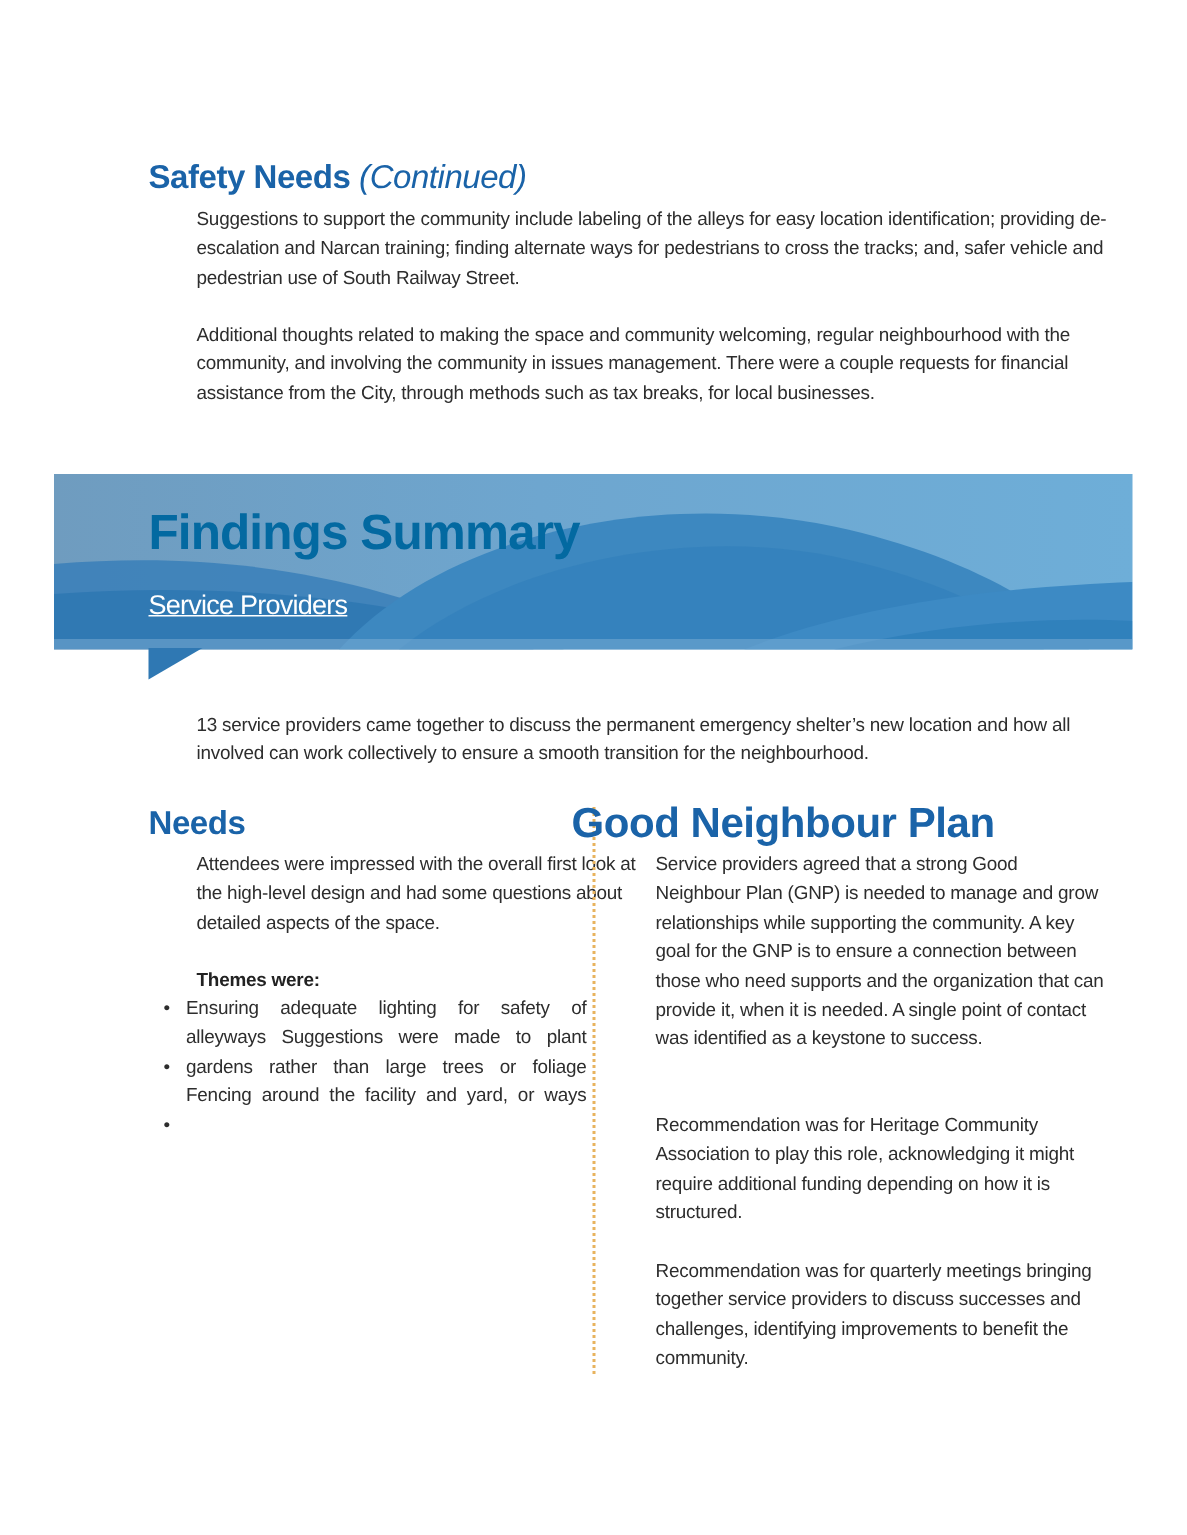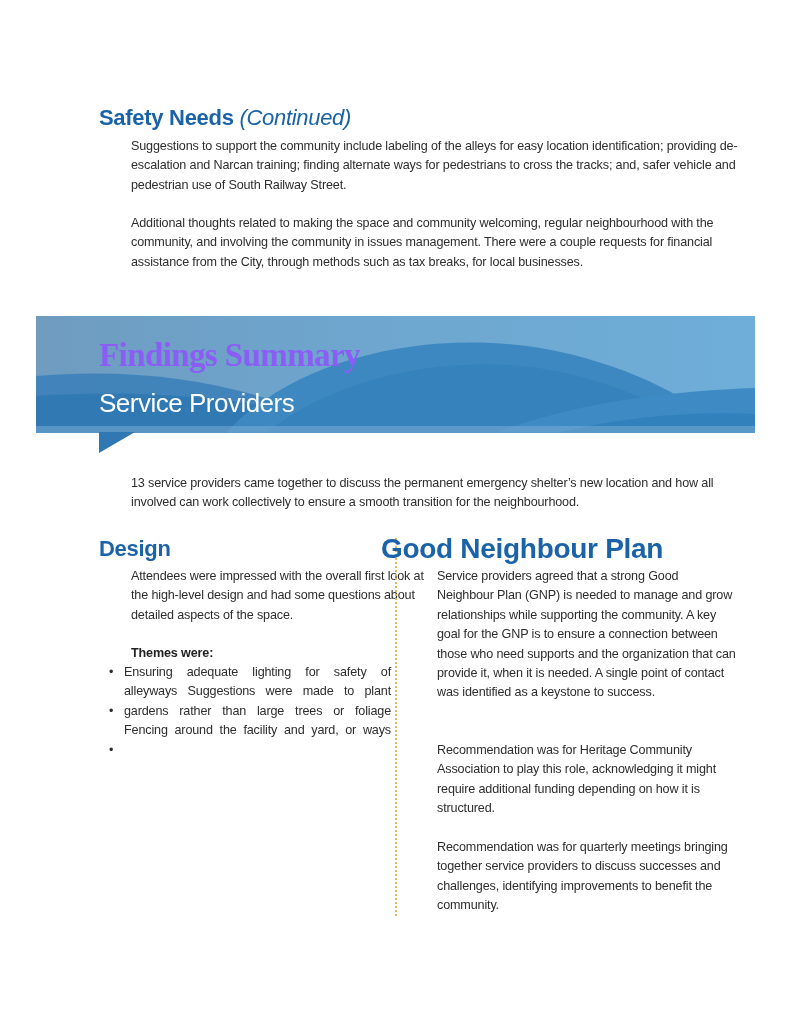--- a/index.html
+++ b/index.html
@@ -19,22 +19,22 @@
     #safety-title .cont { font-weight: normal; font-style: italic; }
     #safety-p1 { left: 99px; top: 137px; width: 610px; }
     #safety-p2 { left: 99px; top: 214px; width: 610px; }
 
     #banner { left: 36px; top: 316px; width: 719px; height: 117px; overflow: hidden;
       background: linear-gradient(90deg, #6f9cbf 0%, #6ea6cf 45%, #6eaed8 100%); }
     #banner svg { position: absolute; left: 0; top: 0; }
     #banner-tail { left: 99px; top: 432px; width: 0; height: 0;
       border-left: 0 solid transparent; border-right: 36px solid transparent;
       border-top: 21px solid #2f78b3; }
-    #banner-title { left: 99px; top: 335px; font-size: 33px; line-height: 40px; font-weight: bold; color: #8b5cf6; letter-spacing: -0.6px; font-family: Liberation Serif, serif; }
-    #banner-subtitle { left: 99px; top: 386px; font-size: 26px; line-height: 34px; color: #ffffff; letter-spacing: -0.5px; }
+    #banner-title { left: 99px; top: 335px; font-size: 33px; line-height: 40px; font-weight: bold; color: #0369a1; letter-spacing: -0.6px; }
+    #banner-subtitle { left: 99px; top: 386px; font-size: 18px; line-height: 34px; color: #ffffff; letter-spacing: -0.5px; text-decoration: underline; }
 
     #intro { left: 99px; top: 474px; width: 620px; }
 
     #design-title { left: 99px; top: 534px; font-size: 22px; line-height: 30px; letter-spacing: -0.3px; }
     #design-p { left: 99px; top: 567px; width: 295px; }
     #themes-label { left: 99px; top: 644px; font-weight: bold; color: #222; }
     #themes-list { left: 99px; top: 663px; width: 292px; margin: 0; padding: 0; list-style: none; }
     #themes-list .line { display: block; text-align: justify; text-align-last: justify; position: relative; padding-left: 25px; height: 19.4px; white-space: nowrap; }
     #themes-list .line.last { text-align-last: left; }
     #themes-list .bullet { position: absolute; left: 10px; top: 0; }
@@ -64,21 +64,21 @@
     <path d="M520,117 C590,100 660,95 719,98 L719,117 Z" fill="#2f7fbb" opacity="0.9"></path>
     <rect x="0" y="110" width="719" height="7" fill="#7fb0d6" opacity="0.5"></rect>
   </svg>
 </div>
 <div class="abs" id="banner-tail"></div>
 <div class="abs" id="banner-title">Findings Summary</div>
 <div class="abs" id="banner-subtitle">Service Providers</div>
 
 <div class="abs body-text" id="intro">13 service providers came together to discuss the permanent emergency shelter’s new location and how all involved can work collectively to ensure a smooth transition for the neighbourhood.</div>
 
-<div class="abs h-blue" id="design-title">Design</div>
+<div class="abs h-blue" id="design-title">Needs</div>
 <div class="abs body-text" id="design-p">Attendees were impressed with the overall first look at the high-level design and had some questions about detailed aspects of the space.</div>
 <div class="abs body-text" id="themes-label">Themes were:</div>
 <ul class="abs body-text" id="themes-list">
   <li class="line"><span class="bullet">•</span><span>Ensuring adequate lighting for safety of</span></li>
   <li class="line"><span class="bullet"></span><span>alleyways Suggestions were made to plant</span></li>
   <li class="line"><span class="bullet">•</span><span>gardens rather than large trees or foliage</span></li>
   <li class="line"><span class="bullet"></span><span>Fencing around the facility and yard, or ways</span></li>
   <li class="line"><span class="bullet">•</span></li>
 </ul>
 

